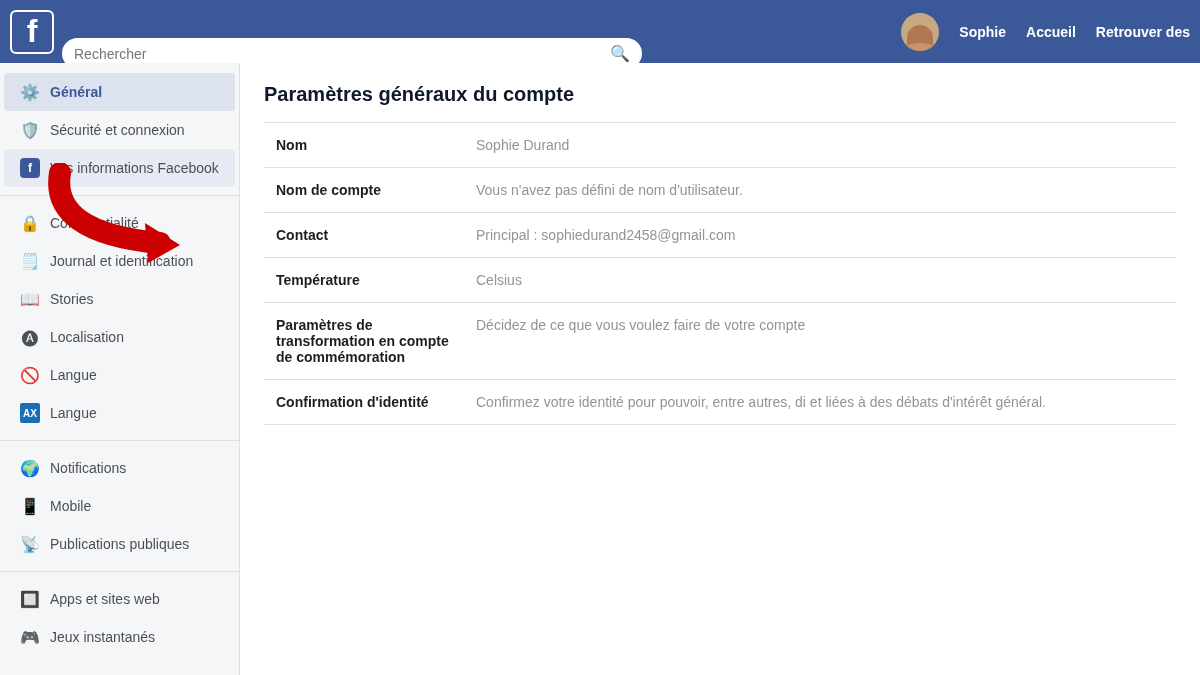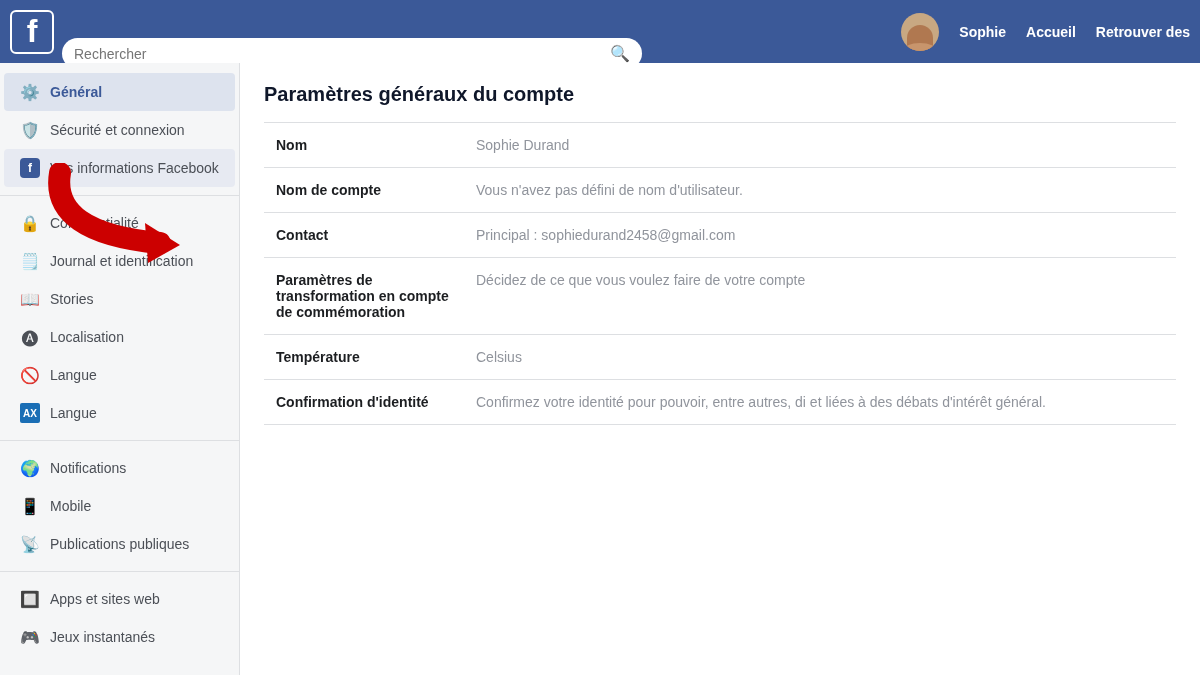--- a/index.html
+++ b/index.html
@@ -306,26 +306,26 @@
           </tr>
           <tr>
             <td>Nom de compte</td>
             <td>Vous n'avez pas défini de nom d'utilisateur.</td>
           </tr>
           <tr>
             <td>Contact</td>
             <td>Principal : sophiedurand2458@gmail.com</td>
           </tr>
           <tr>
+            <td>Température</td>
+            <td>Celsius</td>
+          </tr>
+          <tr>
             <td>Paramètres de transformation en compte de commémoration</td>
             <td>Décidez de ce que vous voulez faire de votre compte</td>
-          </tr>
-          <tr>
-            <td>Température</td>
-            <td>Celsius</td>
           </tr>
           <tr>
             <td>Confirmation d'identité</td>
             <td>Confirmez votre identité pour pouvoir, entre autres, di et liées à des débats d'intérêt général.</td>
           </tr>
         </tbody>
     </table>
   </main>
 
 </div>

